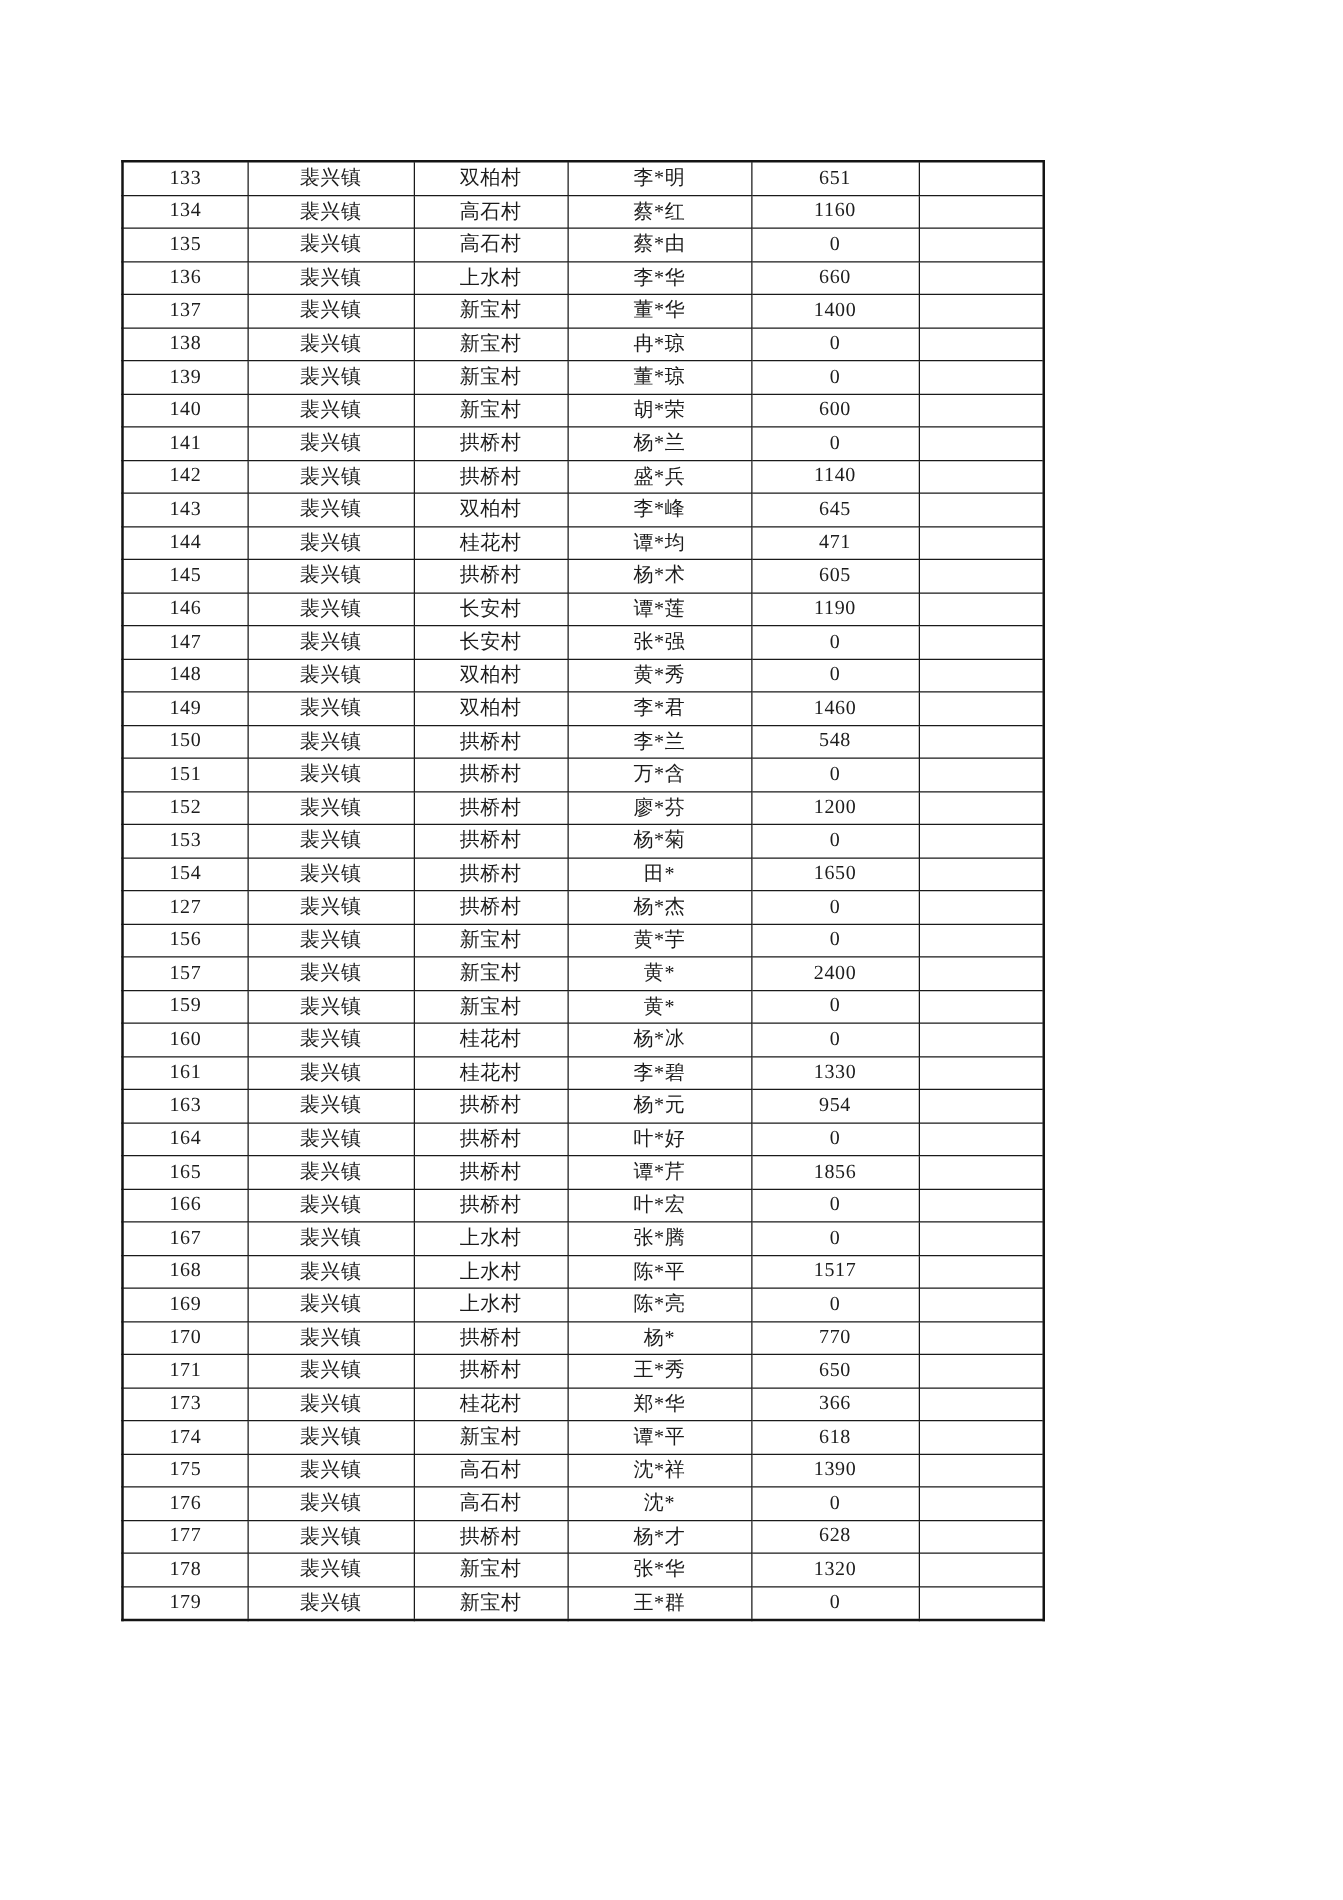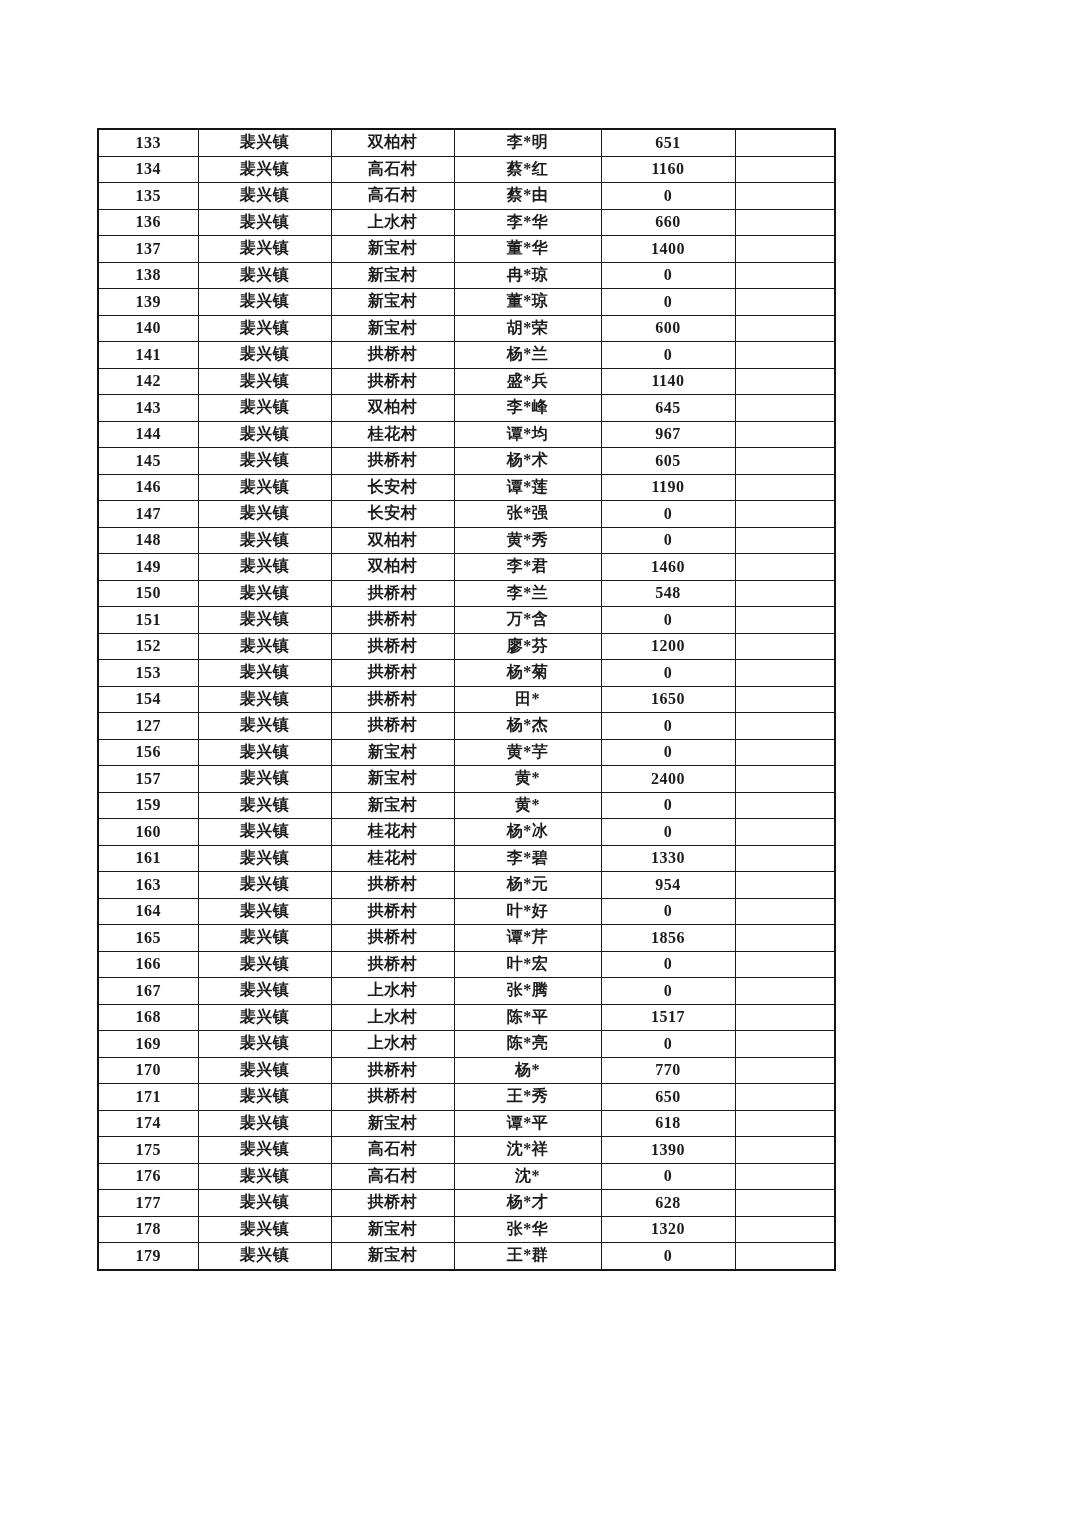--- a/index.html
+++ b/index.html
@@ -6,21 +6,20 @@
     margin: 0;
     padding: 0;
     background: #ffffff;
   }
   .page {
     position: relative;
     width: 1074px;
     height: 1520px;
     background: #ffffff;
     overflow: hidden;
-    font-weight: bold;
   }
   table.records {
     position: absolute;
     left: 97px;
     top: 128px;
     width: 737px;
     border-collapse: collapse;
     table-layout: fixed;
     border: 2px solid #141414;
   }
@@ -144,21 +143,21 @@
     <td>双柏村</td>
     <td>李*峰</td>
     <td>645</td>
     <td></td>
   </tr>
         <tr>
     <td>144</td>
     <td>裴兴镇</td>
     <td>桂花村</td>
     <td>谭*均</td>
-    <td>967</td>
+    <td>471</td>
     <td></td>
   </tr>
         <tr>
     <td>145</td>
     <td>裴兴镇</td>
     <td>拱桥村</td>
     <td>杨*术</td>
     <td>605</td>
     <td></td>
   </tr>
@@ -345,20 +344,28 @@
     <td>杨*</td>
     <td>770</td>
     <td></td>
   </tr>
         <tr>
     <td>171</td>
     <td>裴兴镇</td>
     <td>拱桥村</td>
     <td>王*秀</td>
     <td>650</td>
+    <td></td>
+  </tr>
+        <tr>
+    <td>173</td>
+    <td>裴兴镇</td>
+    <td>桂花村</td>
+    <td>郑*华</td>
+    <td>366</td>
     <td></td>
   </tr>
         <tr>
     <td>174</td>
     <td>裴兴镇</td>
     <td>新宝村</td>
     <td>谭*平</td>
     <td>618</td>
     <td></td>
   </tr>

